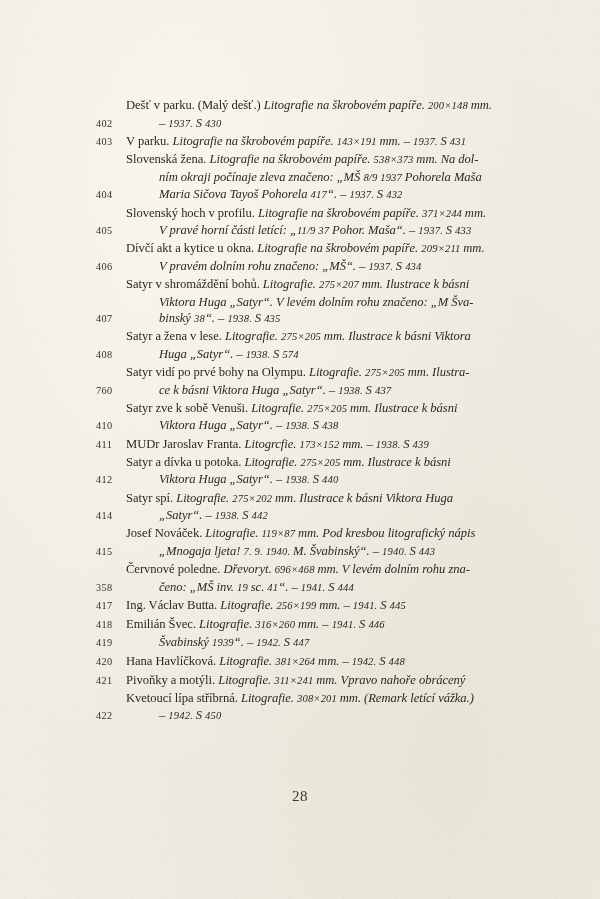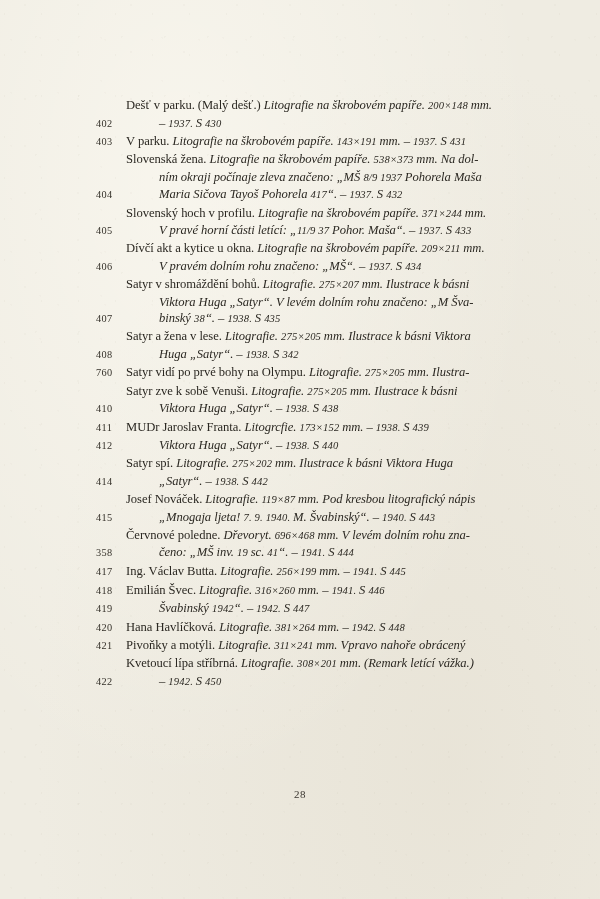--- a/index.html
+++ b/index.html
@@ -84,21 +84,21 @@
     font-style: italic;
     font-size: 10.6px;
     letter-spacing: 0.15px;
   }
   .folio {
     position: absolute;
     top: 788px;
     left: 0;
     width: 600px;
     text-align: center;
-    font-size: 11px;
+    font-size: 15px;
     letter-spacing: 0.6px;
     color: #3a3630;
   }
 </style>
 </head>
 <body>
 
 <div class="page">
   <div class="grain"></div>
 
@@ -143,45 +143,47 @@
         <div class="entry-body">
           <div class="ln"><span class="rom">Satyr v shromáždění bohů. </span><span class="ital">Litografie. </span><span class="num">275×207 </span><span class="ital">mm. Ilustrace k básni</span></div>
           <div class="ln indent"><span class="ital">Viktora Huga „Satyr“. V levém dolním rohu značeno: „M Šva‐</span></div>
           <div class="ln indent"><span class="ital">binský </span><span class="num">38</span><span class="ital">“. – </span><span class="num">1938. </span><span class="ital">S </span><span class="num">435</span></div>
         </div>
       </div>
       <div class="entry">
         <div class="entry-num">408</div>
         <div class="entry-body">
           <div class="ln"><span class="rom">Satyr a žena v lese. </span><span class="ital">Litografie. </span><span class="num">275×205 </span><span class="ital">mm. Ilustrace k básni Viktora</span></div>
-          <div class="ln indent"><span class="ital">Huga „Satyr“. – </span><span class="num">1938. </span><span class="ital">S </span><span class="num">342</span></div>
+          <div class="ln indent"><span class="ital">Huga „Satyr“. – </span><span class="num">1938. </span><span class="ital">S </span><span class="num">574</span></div>
         </div>
       </div>
       <div class="entry">
         <div class="entry-num">760</div>
         <div class="entry-body">
           <div class="ln"><span class="rom">Satyr vidí po prvé bohy na Olympu. </span><span class="ital">Litografie. </span><span class="num">275×205 </span><span class="ital">mm. Ilustra‐</span></div>
+          <div class="ln indent"><span class="ital">ce k básni Viktora Huga „Satyr“. – </span><span class="num">1938. </span><span class="ital">S </span><span class="num">437</span></div>
         </div>
       </div>
       <div class="entry">
         <div class="entry-num">410</div>
         <div class="entry-body">
           <div class="ln"><span class="rom">Satyr zve k sobě Venuši. </span><span class="ital">Litografie. </span><span class="num">275×205 </span><span class="ital">mm. Ilustrace k básni</span></div>
           <div class="ln indent"><span class="ital">Viktora Huga „Satyr“. – </span><span class="num">1938. </span><span class="ital">S </span><span class="num">438</span></div>
         </div>
       </div>
       <div class="entry">
         <div class="entry-num">411</div>
         <div class="entry-body">
           <div class="ln"><span class="rom">MUDr Jaroslav Franta. </span><span class="ital">Litogrcfie. </span><span class="num">173×152 </span><span class="ital">mm. – </span><span class="num">1938. </span><span class="ital">S </span><span class="num">439</span></div>
         </div>
       </div>
       <div class="entry">
         <div class="entry-num">412</div>
         <div class="entry-body">
+          <div class="ln"><span class="rom">Satyr a dívka u potoka. </span><span class="ital">Litografie. </span><span class="num">275×205 </span><span class="ital">mm. Ilustrace k básni</span></div>
           <div class="ln indent"><span class="ital">Viktora Huga „Satyr“. – </span><span class="num">1938. </span><span class="ital">S </span><span class="num">440</span></div>
         </div>
       </div>
       <div class="entry">
         <div class="entry-num">414</div>
         <div class="entry-body">
           <div class="ln"><span class="rom">Satyr spí. </span><span class="ital">Litografie. </span><span class="num">275×202 </span><span class="ital">mm. Ilustrace k básni Viktora Huga</span></div>
           <div class="ln indent"><span class="ital">„Satyr“. – </span><span class="num">1938. </span><span class="ital">S </span><span class="num">442</span></div>
         </div>
       </div>
@@ -207,21 +209,21 @@
       </div>
       <div class="entry">
         <div class="entry-num">418</div>
         <div class="entry-body">
           <div class="ln"><span class="rom">Emilián Švec. </span><span class="ital">Litografie. </span><span class="num">316×260 </span><span class="ital">mm. – </span><span class="num">1941. </span><span class="ital">S </span><span class="num">446</span></div>
         </div>
       </div>
       <div class="entry">
         <div class="entry-num">419</div>
         <div class="entry-body">
-          <div class="ln indent"><span class="ital">Švabinský </span><span class="num">1942</span><span class="ital">“. – </span><span class="num">1942. </span><span class="ital">S </span><span class="num">447</span></div>
+          <div class="ln indent"><span class="ital">Švabinský </span><span class="num">1939</span><span class="ital">“. – </span><span class="num">1942. </span><span class="ital">S </span><span class="num">447</span></div>
         </div>
       </div>
       <div class="entry">
         <div class="entry-num">420</div>
         <div class="entry-body">
           <div class="ln"><span class="rom">Hana Havlíčková. </span><span class="ital">Litografie. </span><span class="num">381×264 </span><span class="ital">mm. – </span><span class="num">1942. </span><span class="ital">S </span><span class="num">448</span></div>
         </div>
       </div>
       <div class="entry">
         <div class="entry-num">421</div>

